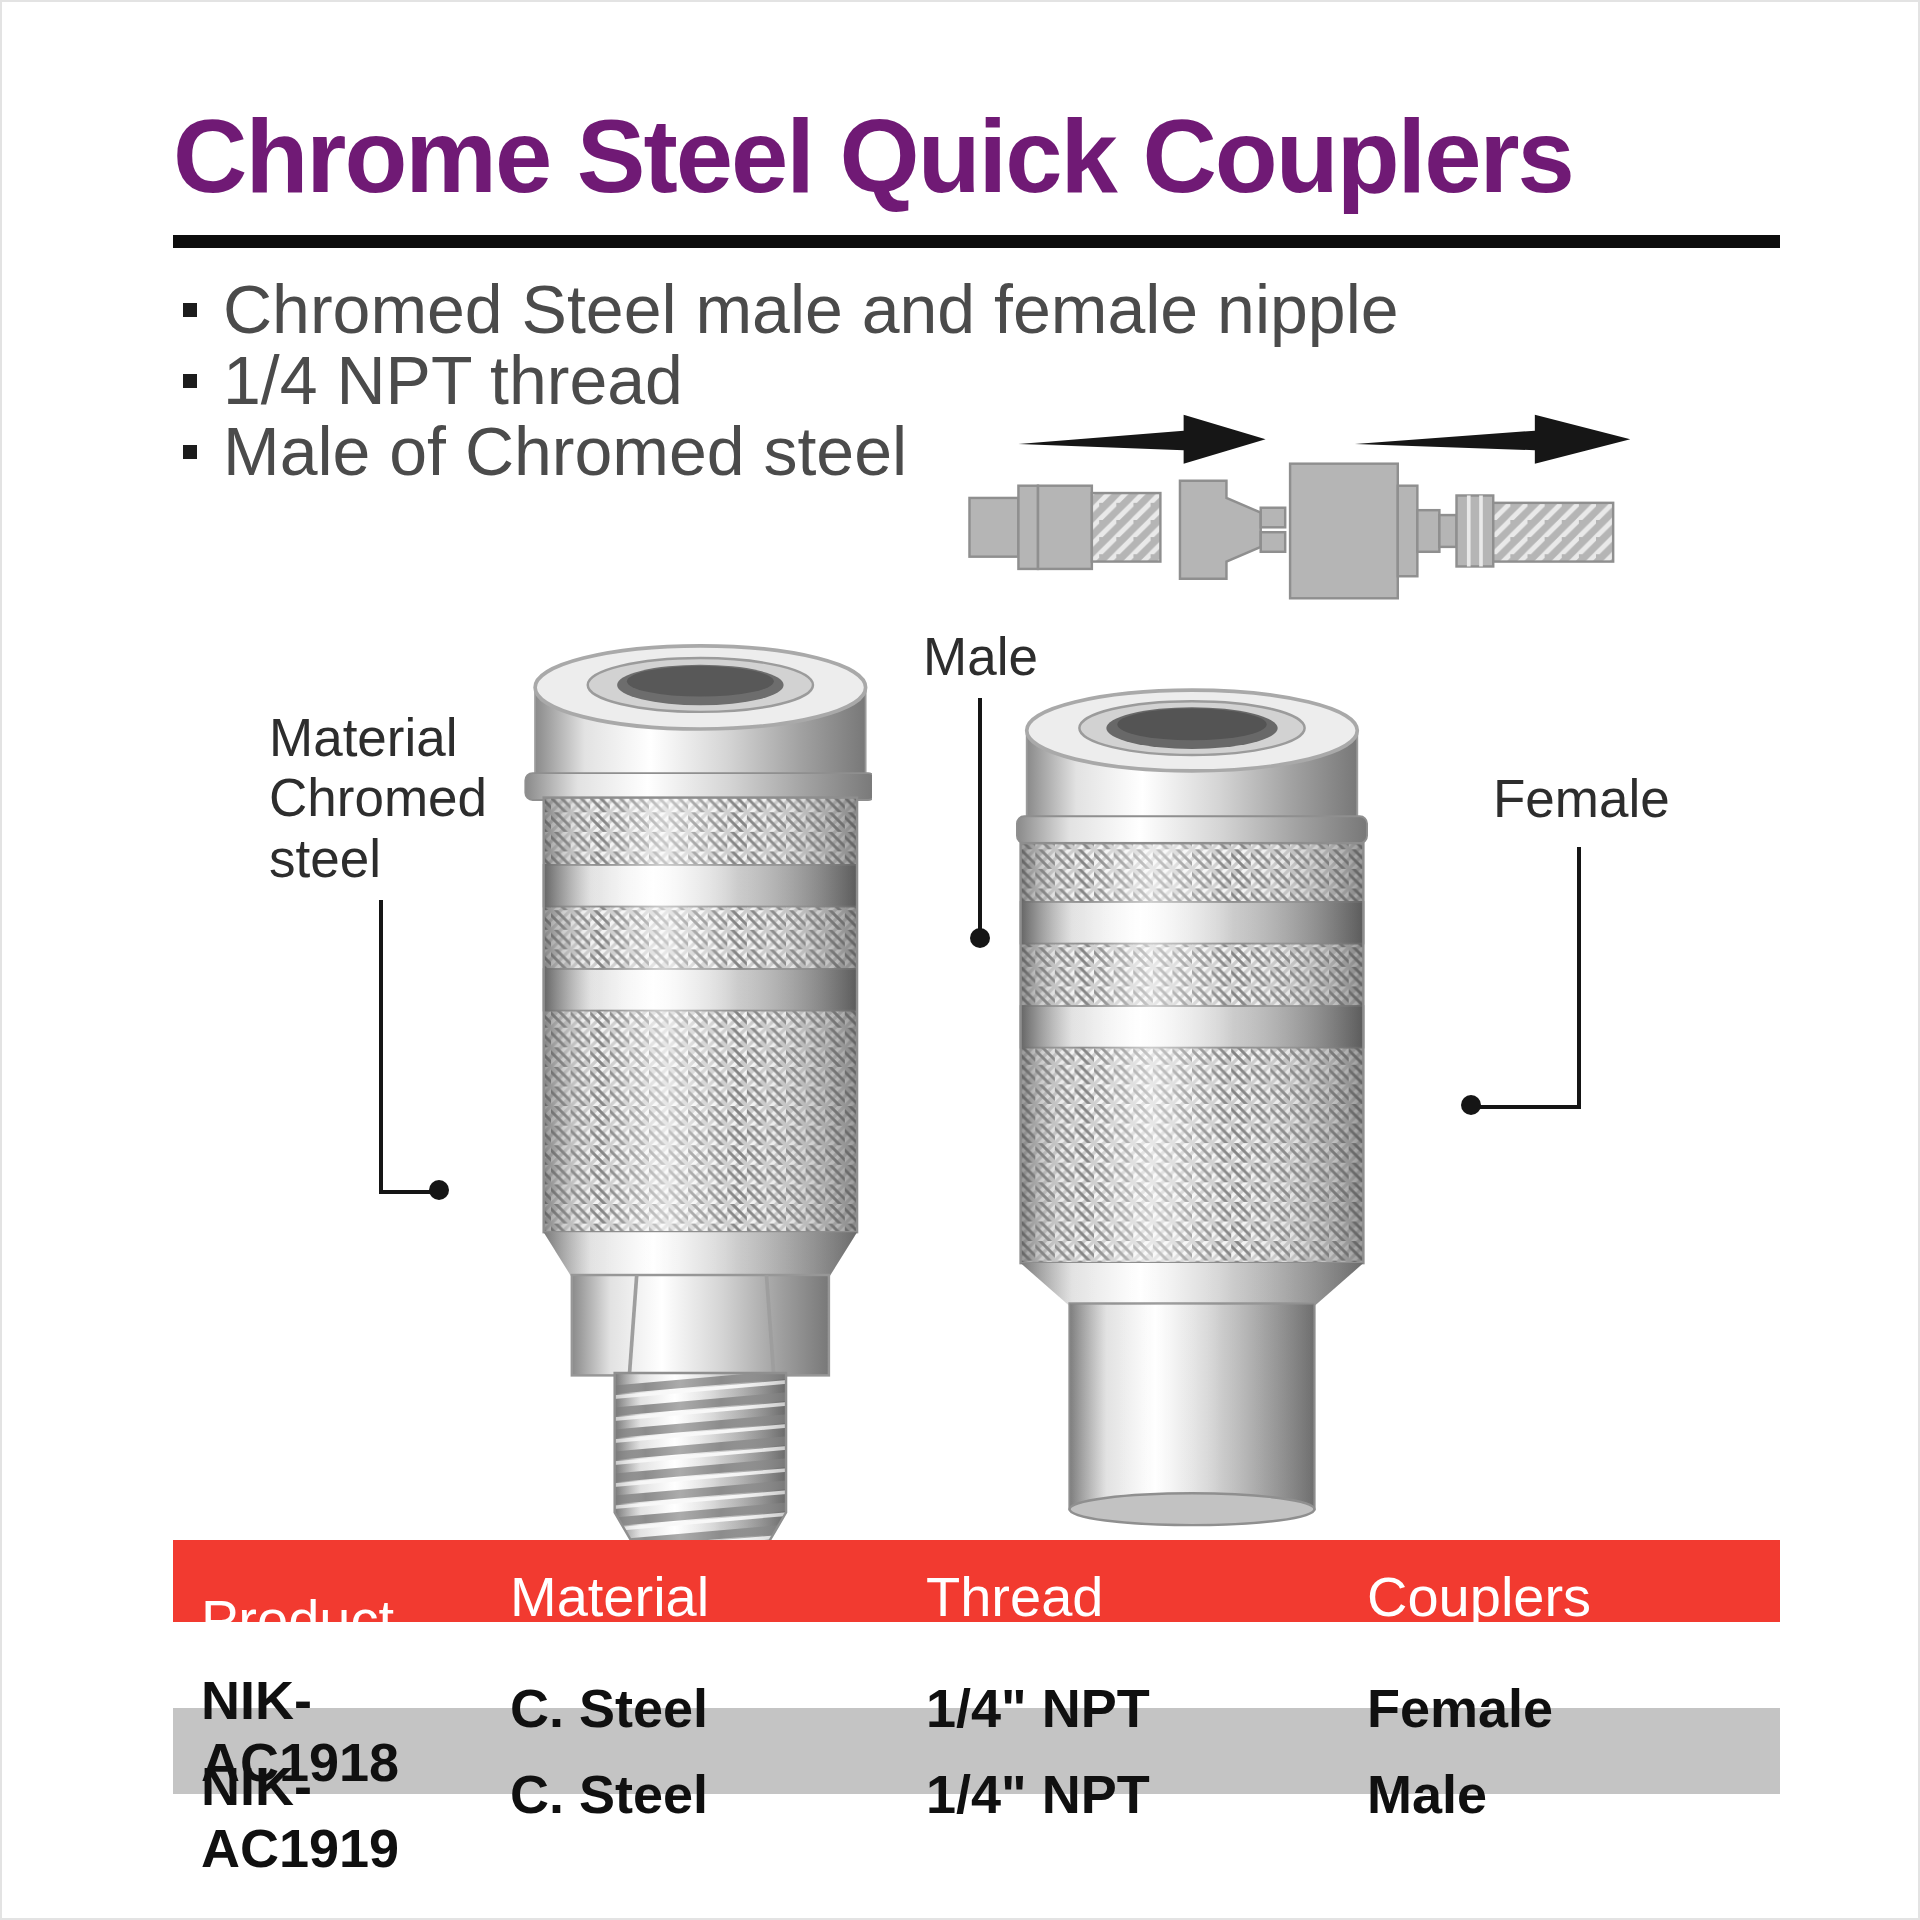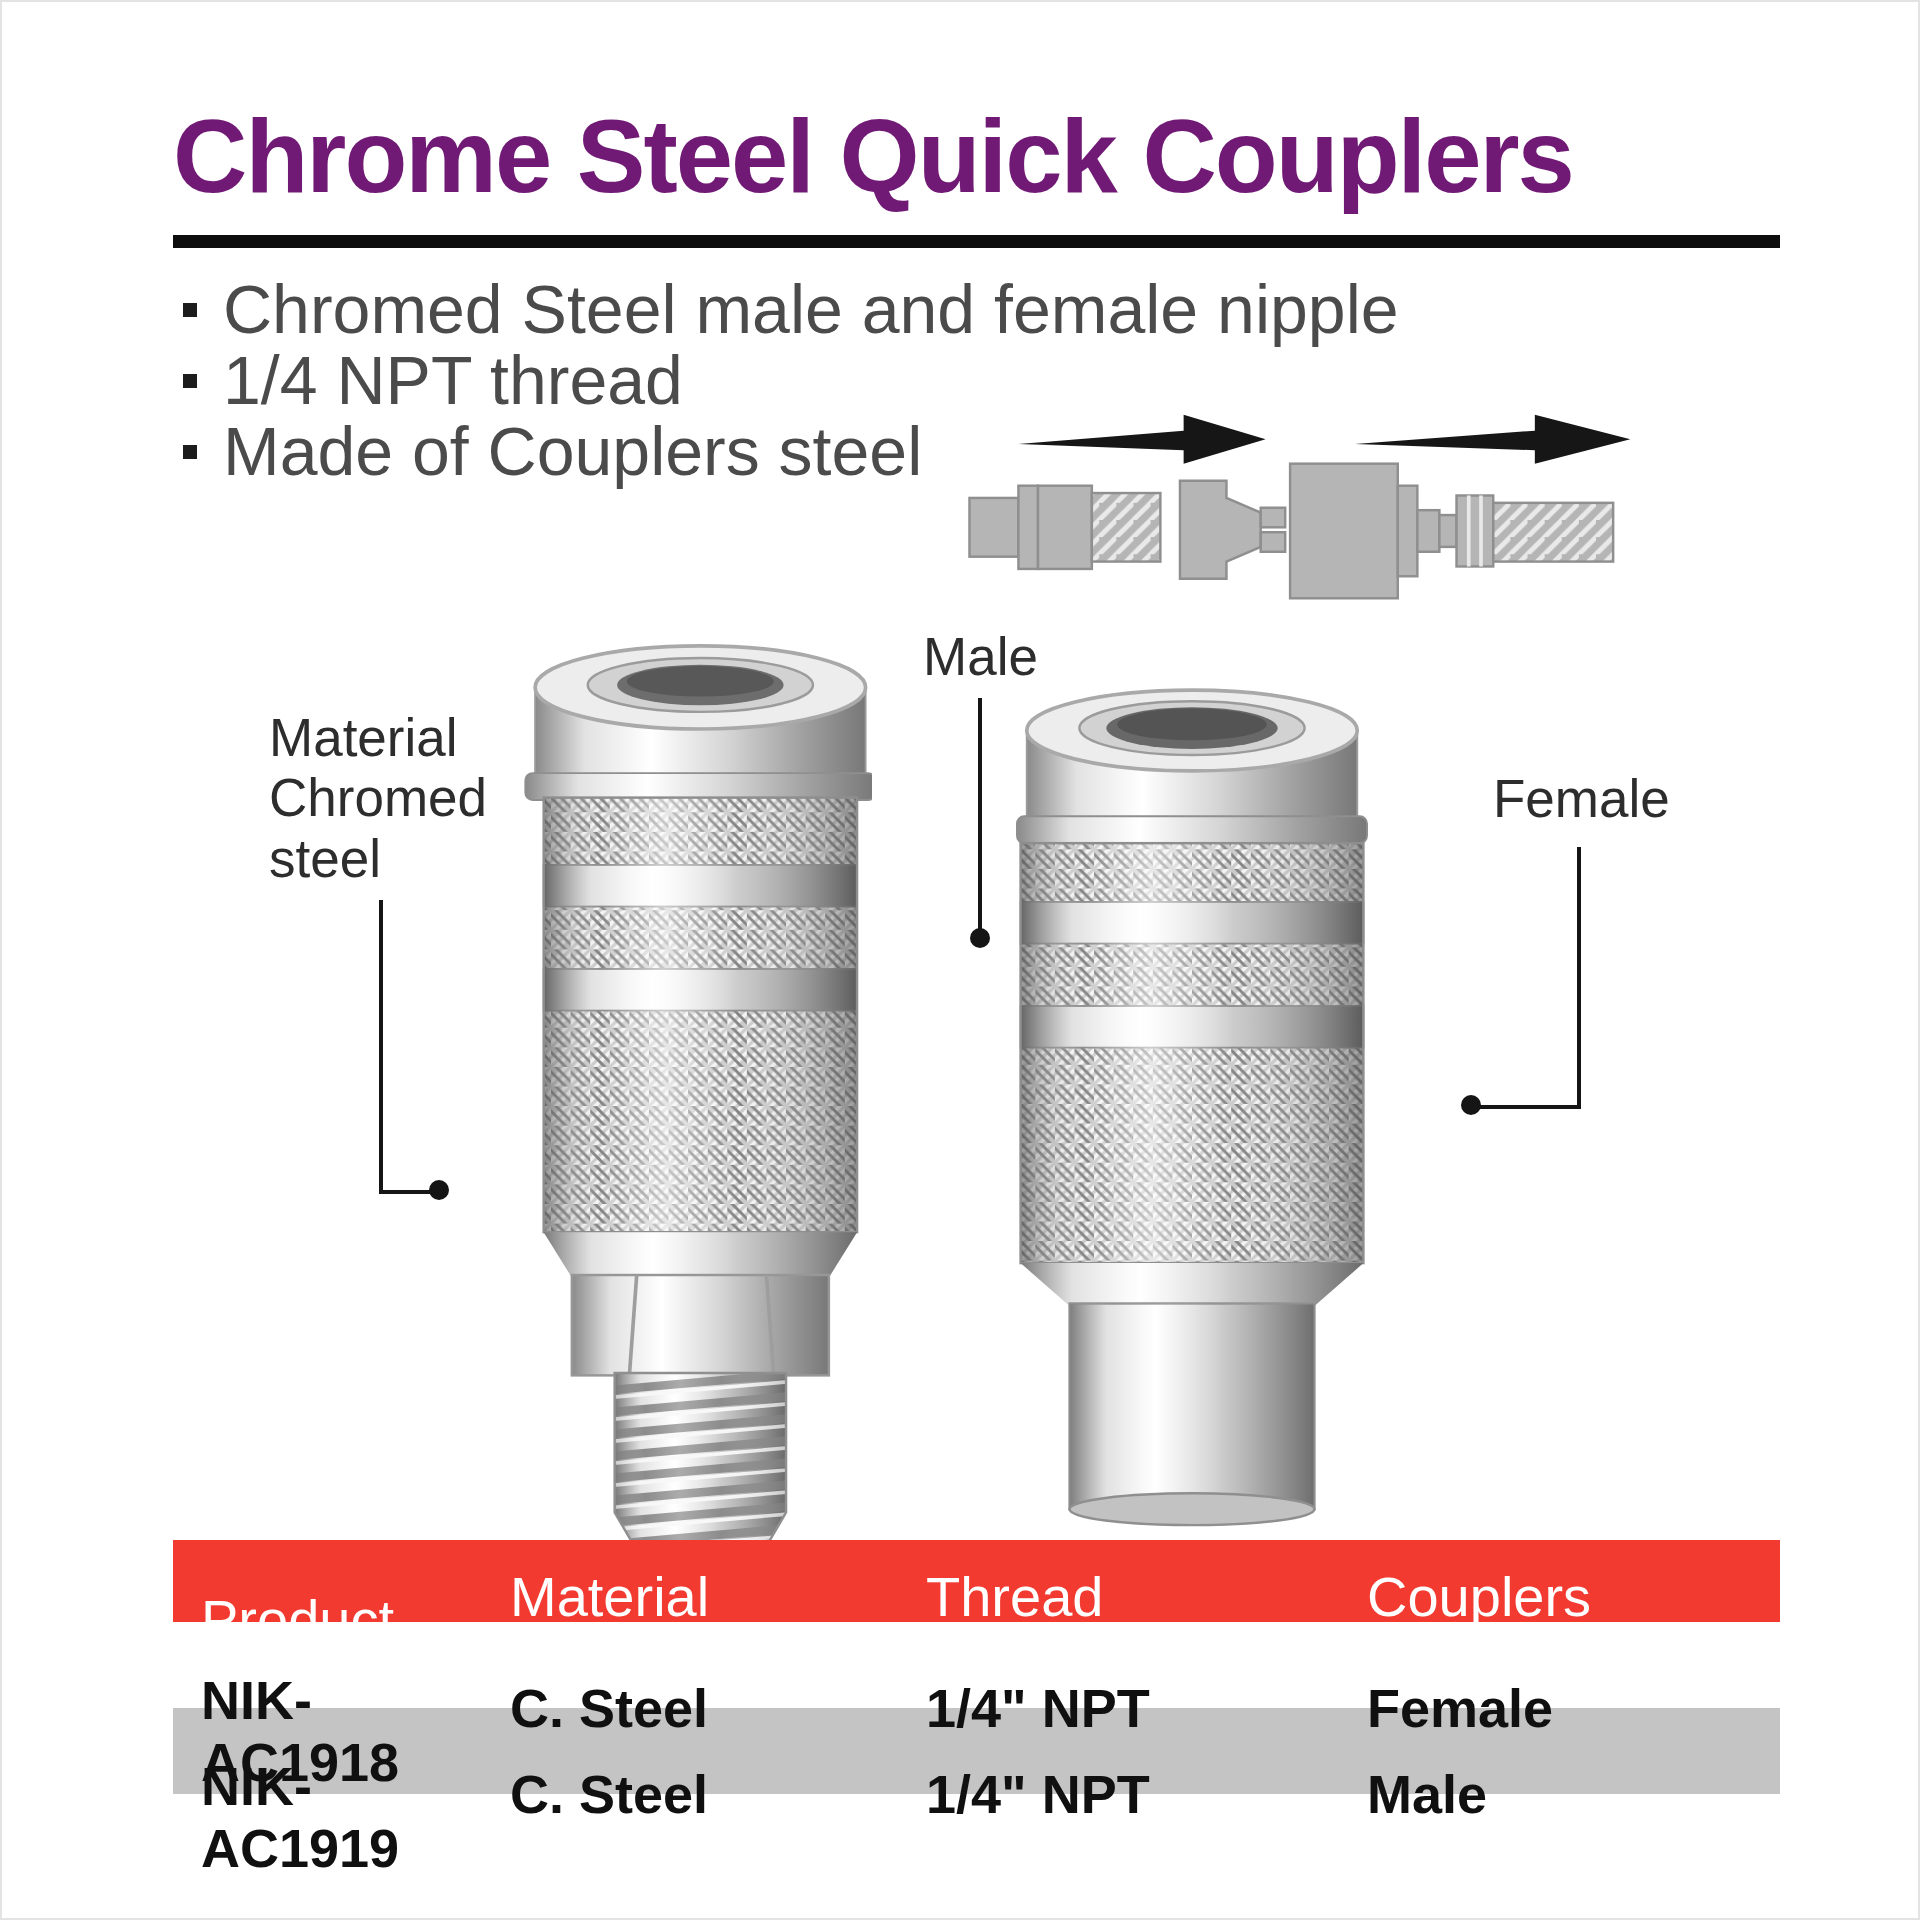--- a/index.html
+++ b/index.html
@@ -59,21 +59,21 @@
 <div class="abs title-rule"></div>
 
 <ul class="abs features">
   <li>
       <span>Chromed Steel male and female nipple</span>
     </li>
   <li>
       <span>1/4 NPT thread</span>
     </li>
   <li>
-      <span>Made of Couplers steel</span>
+      <span>Male of Chromed steel</span>
     </li>
 </ul>
 
 <svg class="abs" style="left:943px; top:398px;" width="722" height="202" viewBox="0 0 590 165">
   <defs>
     <pattern id="hatchD" width="14" height="14" patternUnits="userSpaceOnUse">
       <rect width="14" height="14" fill="#b5b5b5"></rect>
       <path d="M-3 17 L17 -3 M4 24 L24 4" stroke="#e9e9e9" stroke-width="4"></path>
     </pattern>
   </defs>

